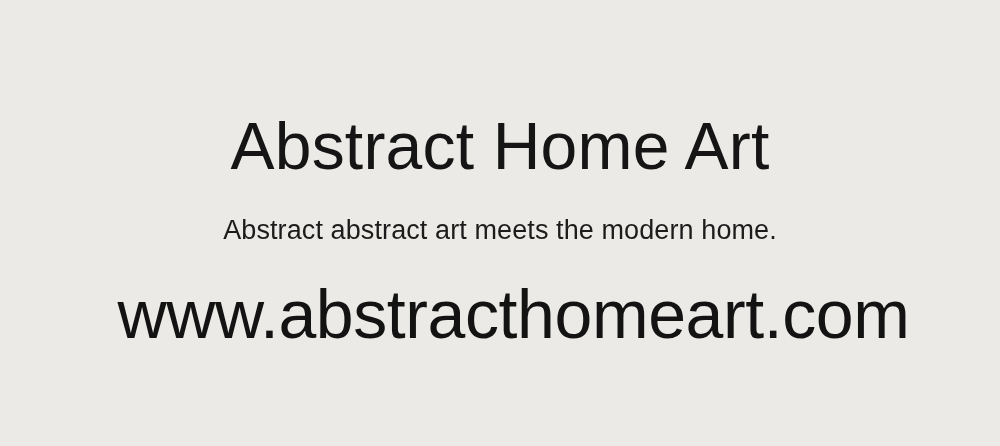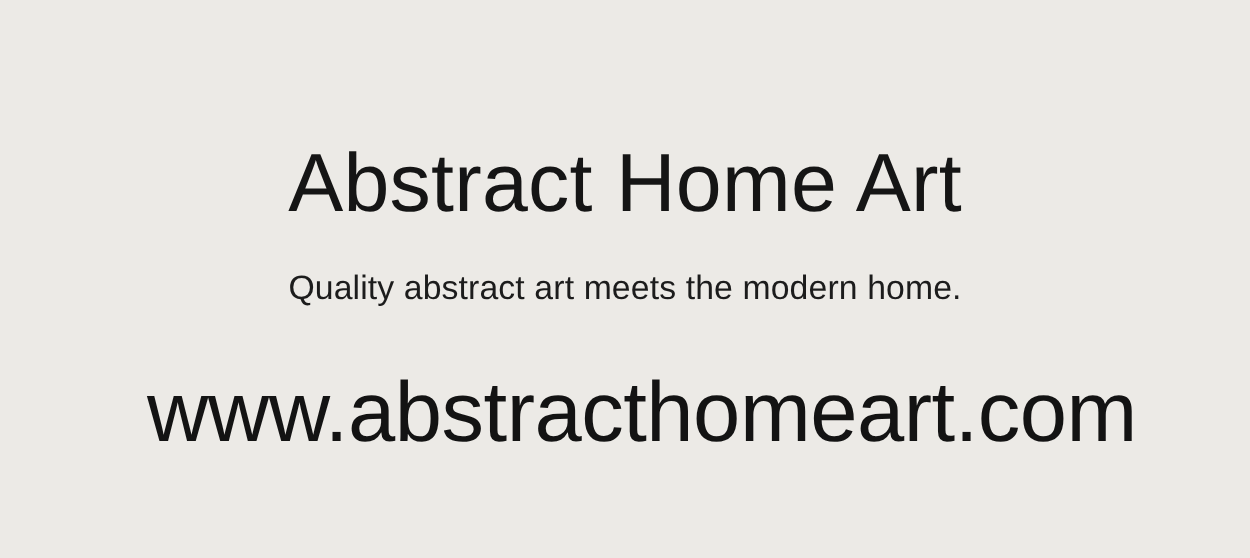--- a/index.html
+++ b/index.html
@@ -53,21 +53,21 @@
     font-family: "Liberation Sans", sans-serif;
     font-size: 27px;
     font-weight: 300;
     line-height: 1.1;
     letter-spacing: 0.1px;
     color: #1C1C1C;
     white-space: nowrap;
   }
 
   .brand-url {
-    margin: 16px;
+    margin: 0;
     position: absolute;
     left: 0;
     right: 0;
     top: 280px;
     text-align: center;
     font-family: "Liberation Sans", sans-serif;
     font-size: 68px;
     font-weight: 300;
     line-height: 1;
     letter-spacing: -0.4px;
@@ -78,17 +78,17 @@
     padding-left: 27px;
   }
 </style>
 </head>
 <body>
 
 <div class="card">
 
   <h1 class="brand-title">Abstract Home Art</h1>
 
-  <p class="brand-tagline">Quality abstract art meets the modern home.</p>
+  <p class="brand-tagline">Abstract abstract art meets the modern home.</p>
 
   <a class="brand-url" href="#">www.abstracthomeart.com</a>
 
 </div>
 
 </body></html>

